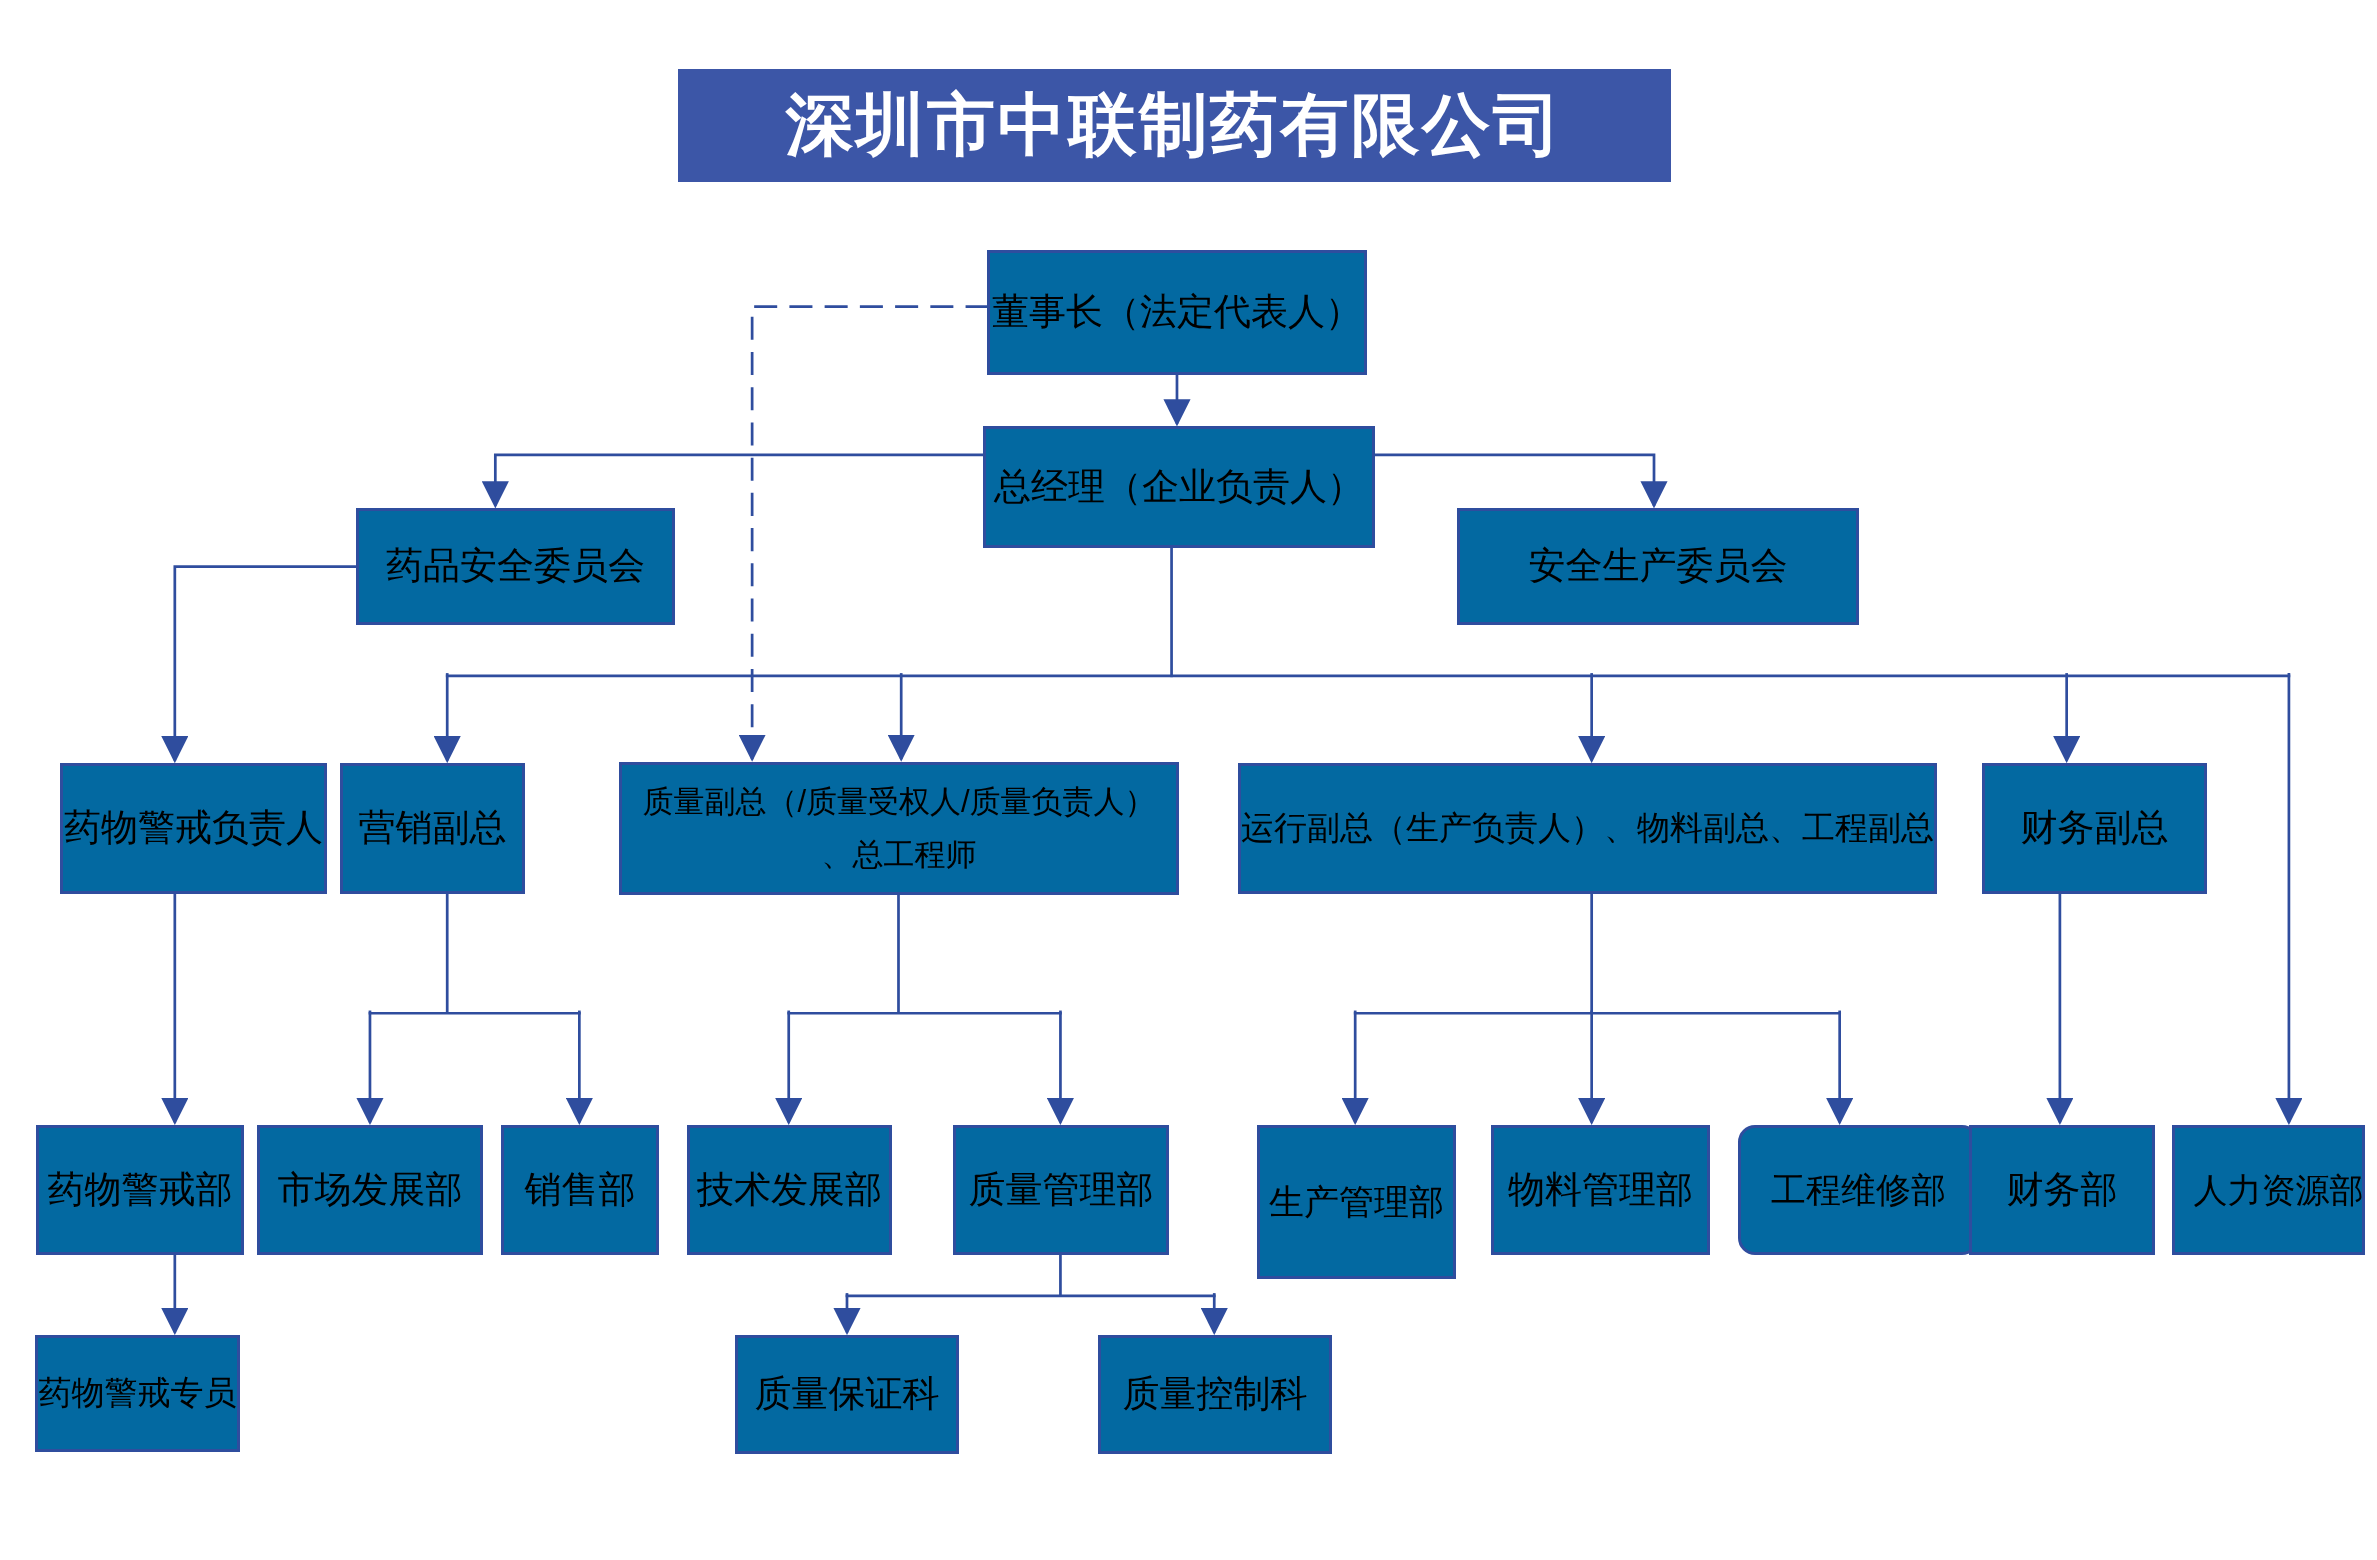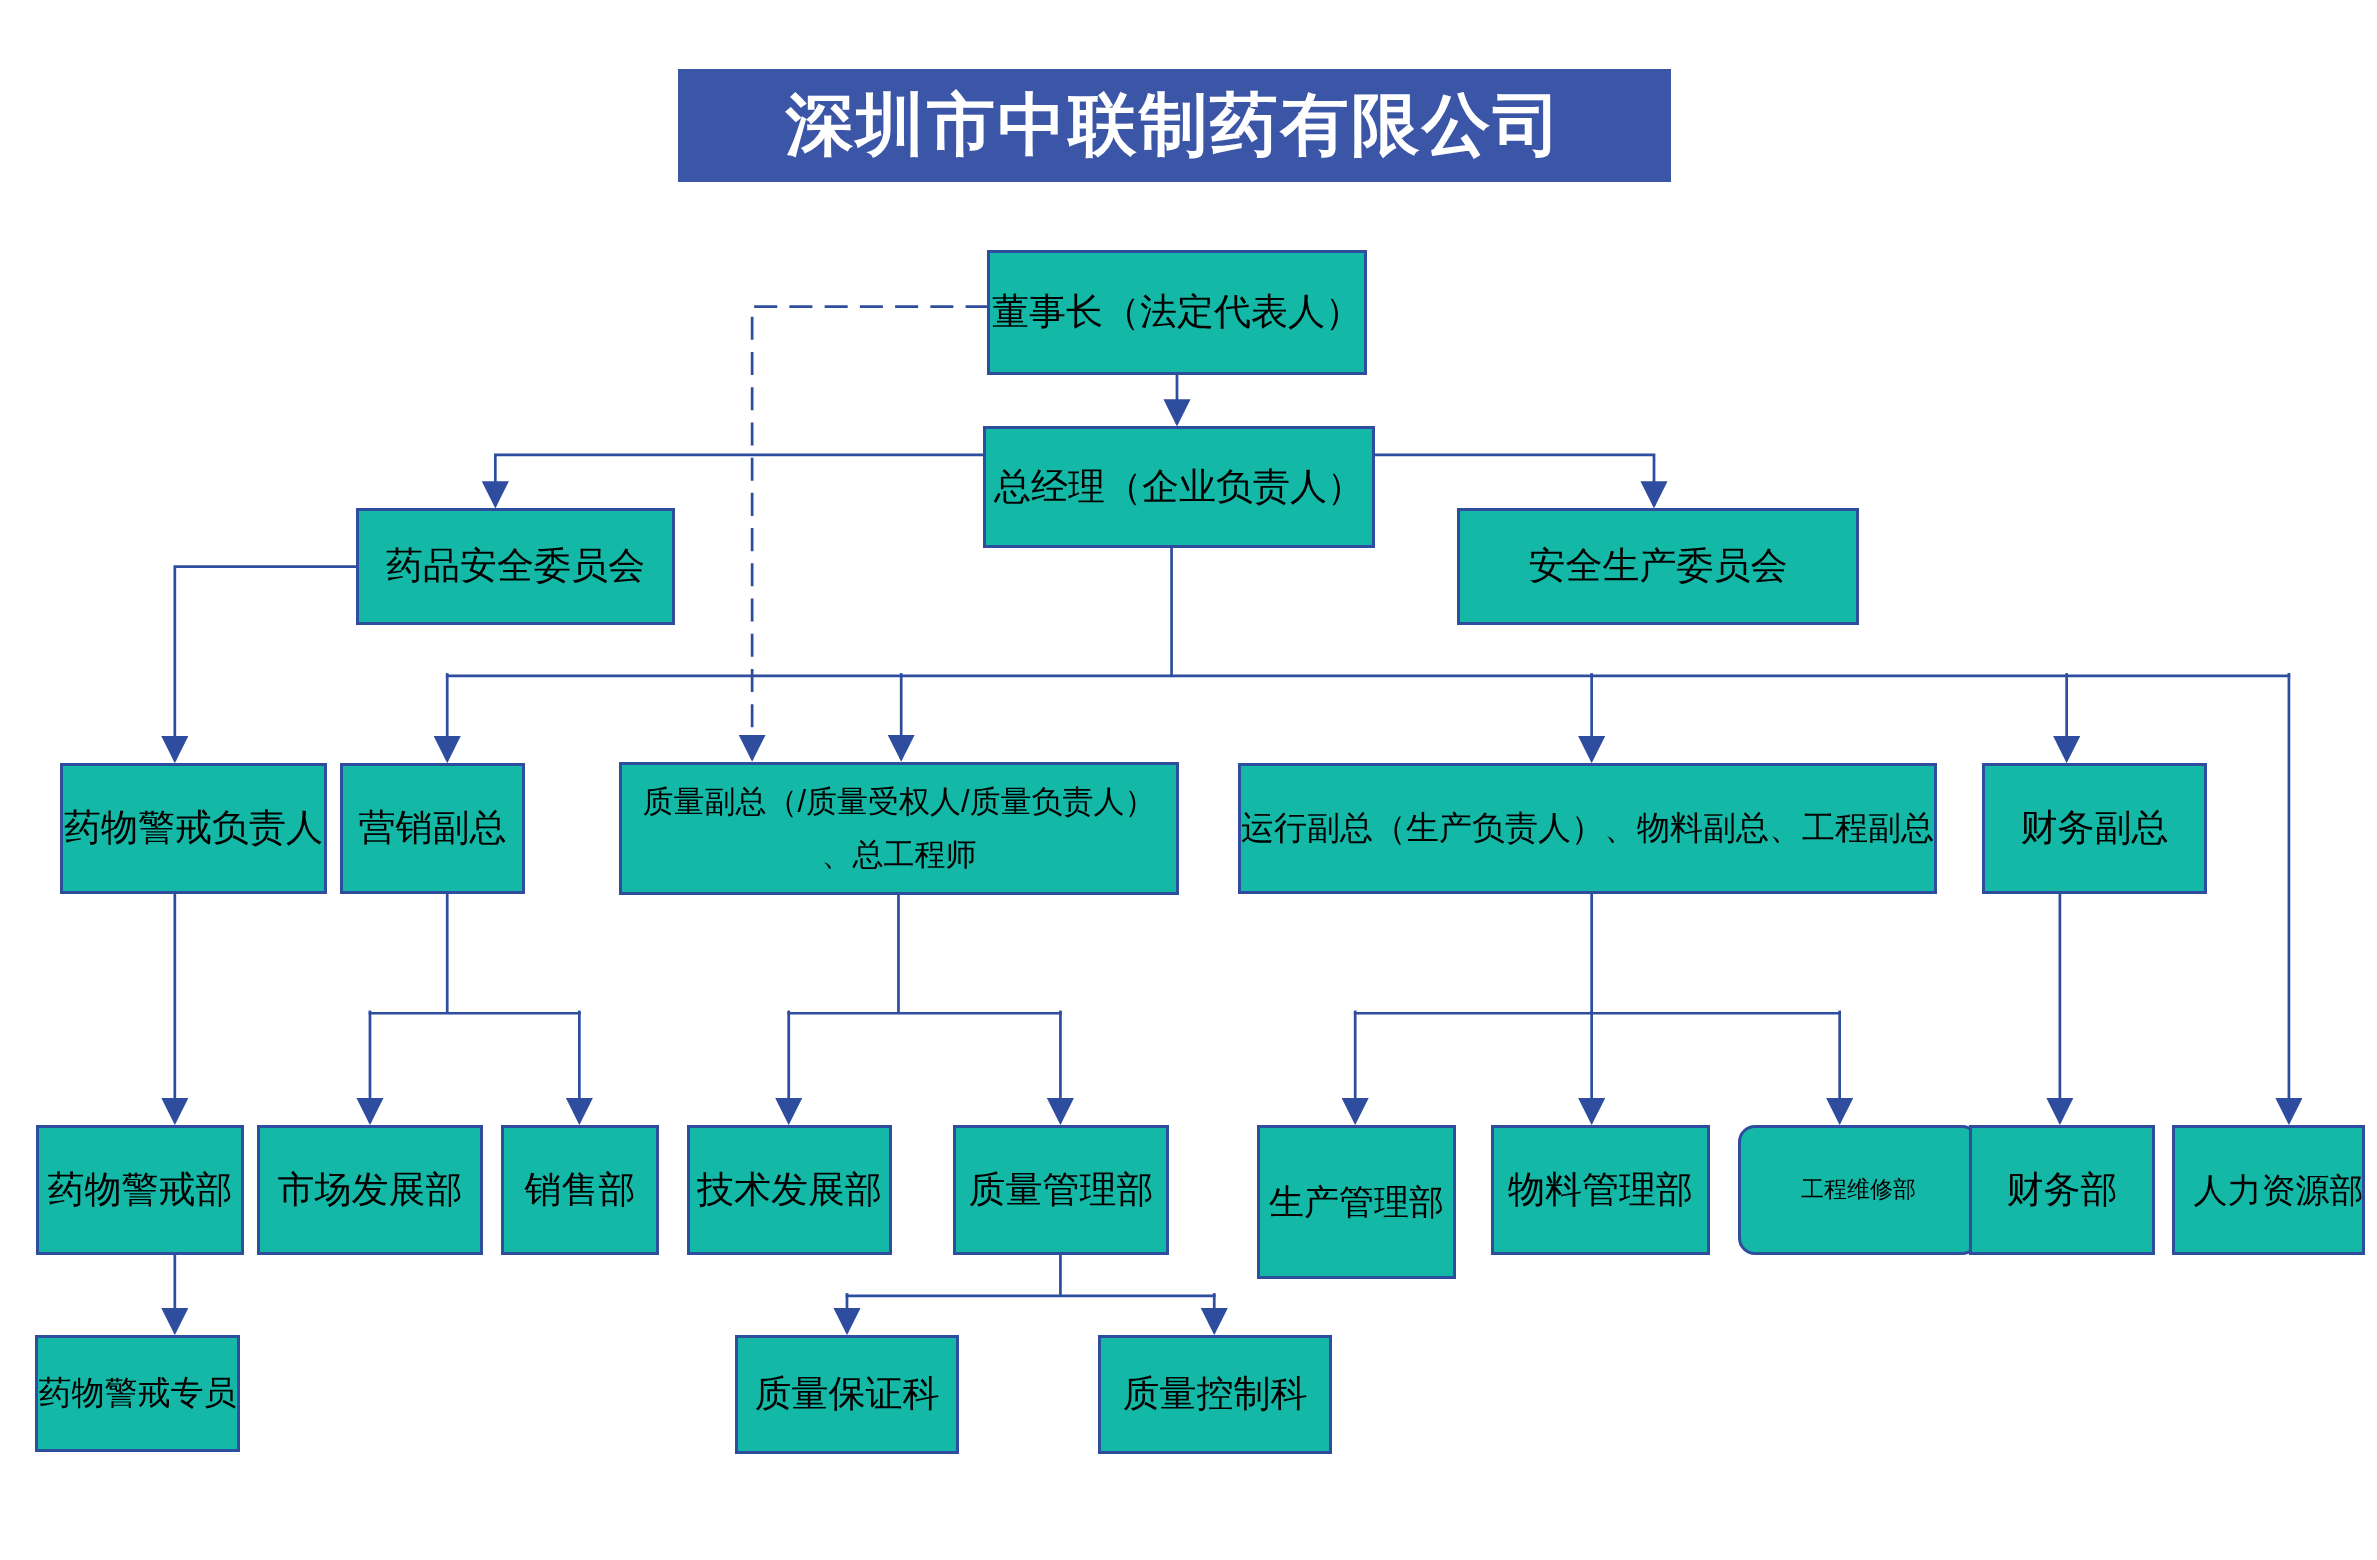--- a/index.html
+++ b/index.html
@@ -16,21 +16,21 @@
     font-family:"Liberation Sans","DejaVu Sans",sans-serif;
   }
   #connectors{position:absolute;left:0;top:0;z-index:1;}
   .banner{
     position:absolute;left:678px;top:69px;width:993px;height:113px;
     background:var(--banner-bg);color:var(--banner-text);
     display:flex;align-items:center;justify-content:center;
     font-size:68px;font-weight:bold;letter-spacing:2.7px;z-index:2;white-space:nowrap;
   }
   .node{
-    position:absolute;box-sizing:border-box;background:#14b8a6;
+    position:absolute;box-sizing:border-box;background:#0369a1;
     border:3.4px solid var(--line);color:var(--label-text);
     display:flex;flex-direction:column;align-items:center;justify-content:center;
     text-align:center;font-size:37px;line-height:1.3;white-space:nowrap;z-index:2;
   }
   
   #g-chairman      {left:987px;top:250px; width:380px; height:125px;}
   #g-gm            {left:983px;top:426px; width:392px; height:122px;}
   #g-drug_safety   {left:356px; top:508px; width:319px; height:117px;}
   #g-prod_safety   {left:1457px;top:508px; width:402px; height:117px;}
   #g-pv_head       {left:60px;  top:763px;width:267px; height:131px;}
@@ -38,21 +38,21 @@
   #g-quality_vp    {left:619px; top:762px;width:560px; height:133px;font-size:31px;line-height:1.7;}
   #g-operations_vp {left:1238px;top:763px;width:699px;height:131px;font-size:33px;}
   #g-finance_vp    {left:1982px;top:763px;width:225px; height:131px;}
   #g-pv_dept       {left:36px;  top:1125px;width:208px; height:130px;}
   #g-market_dev    {left:257px; top:1125px;width:226px; height:130px;}
   #g-sales         {left:501px; top:1125px;width:158px; height:130px;}
   #g-tech_dev      {left:687px;top:1125px;width:205px; height:130px;}
   #g-quality_mgmt  {left:953px;top:1125px;width:216px; height:130px;text-align:right;}
   #g-prod_mgmt     {left:1257px;top:1125px;width:199px; height:154px;font-size:35px;}
   #g-material_mgmt {left:1491px;top:1125px;width:219px; height:130px;}
-  #g-eng_maint     {left:1738px;top:1125px;width:241px; height:130px;font-size:23px;border-radius:17px;}
+  #g-eng_maint     {left:1738px;top:1125px;width:241px; height:130px;font-size:35px;border-radius:17px;}
   #g-finance_dept  {left:1969px;top:1125px;width:186px; height:130px;}
   #g-hr_dept       {left:2172px;top:1125px;width:193px; height:130px;font-size:34px;padding-left:20px;}
   #g-pv_specialist {left:35px;  top:1335px;width:205px; height:117px;font-size:33px;}
   #g-qa_section    {left:735px;top:1335px;width:224px; height:119px;}
   #g-qc_section    {left:1098px;top:1335px;width:234px; height:119px;}
 </style>
 </head>
 <body>
 
 <svg id="connectors" width="2377" height="1561" viewBox="0 0 3508 2303" aria-hidden="true">

